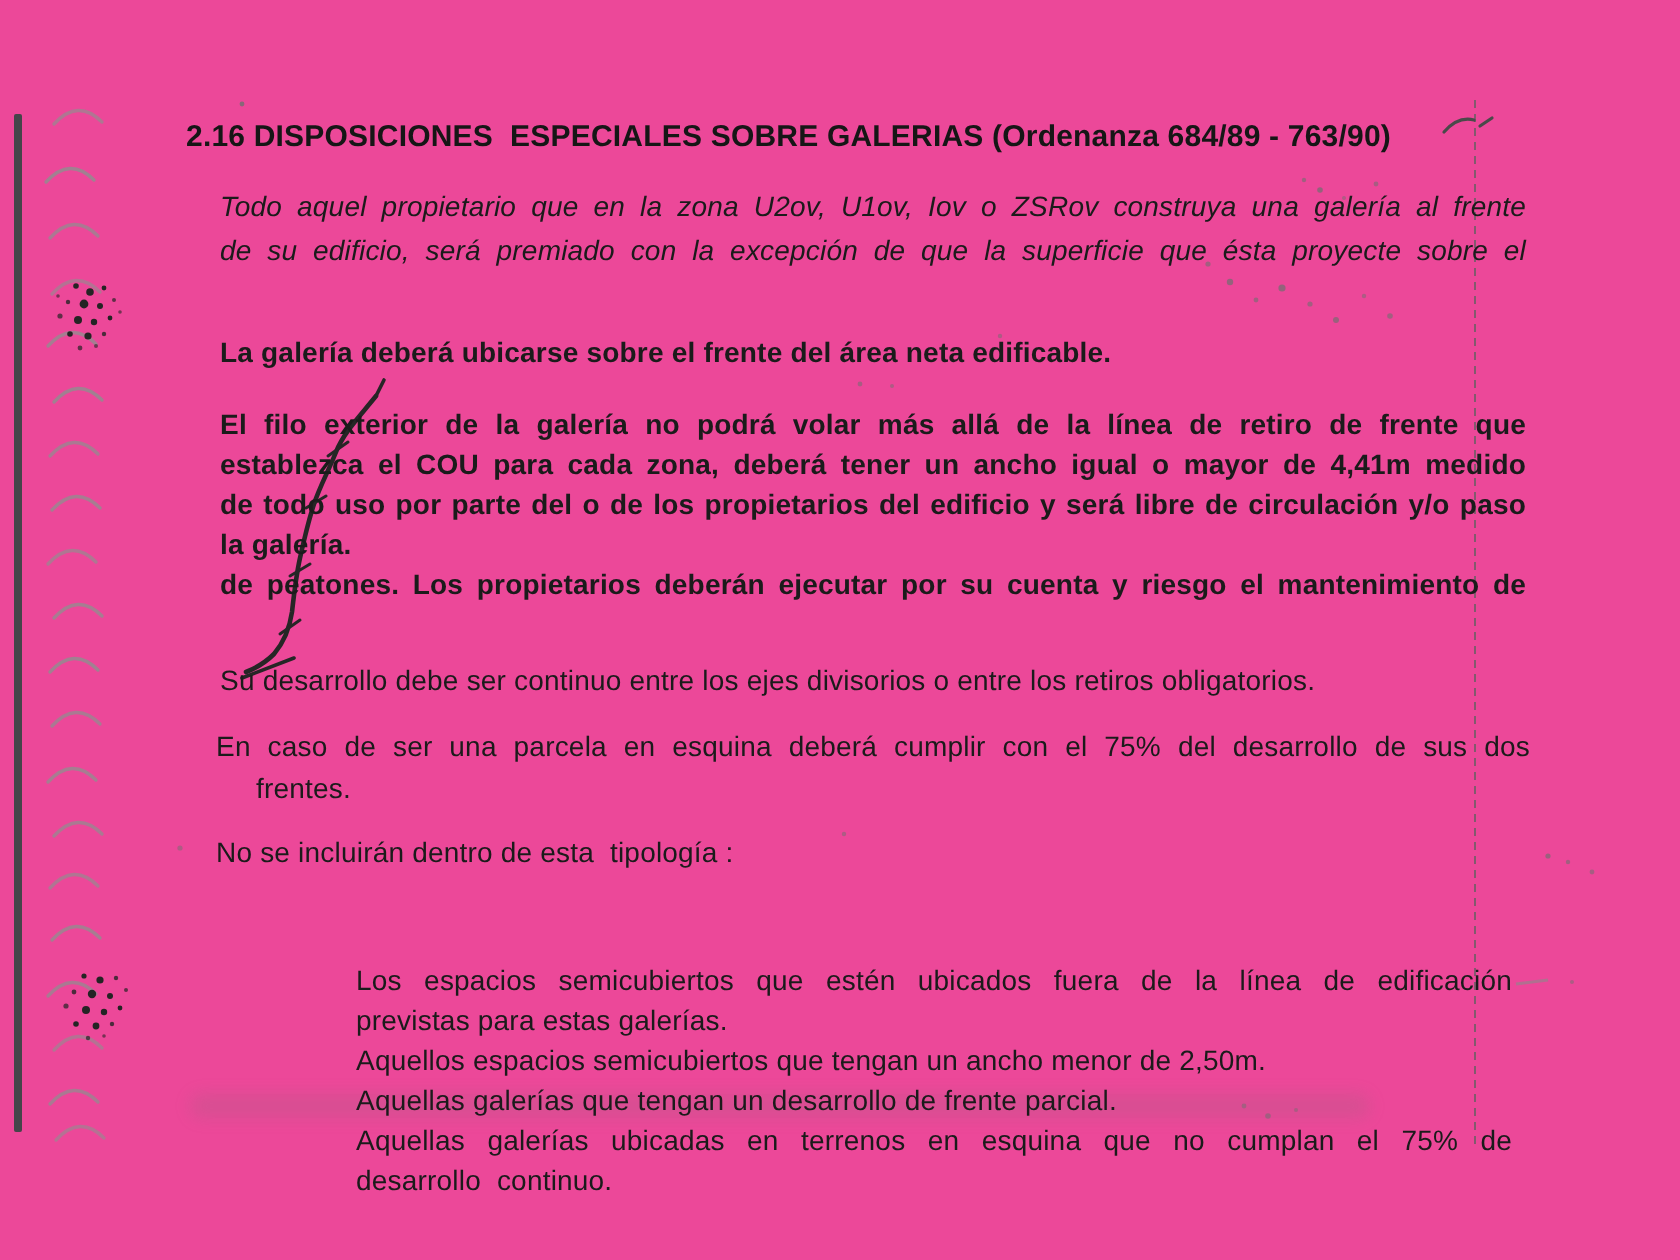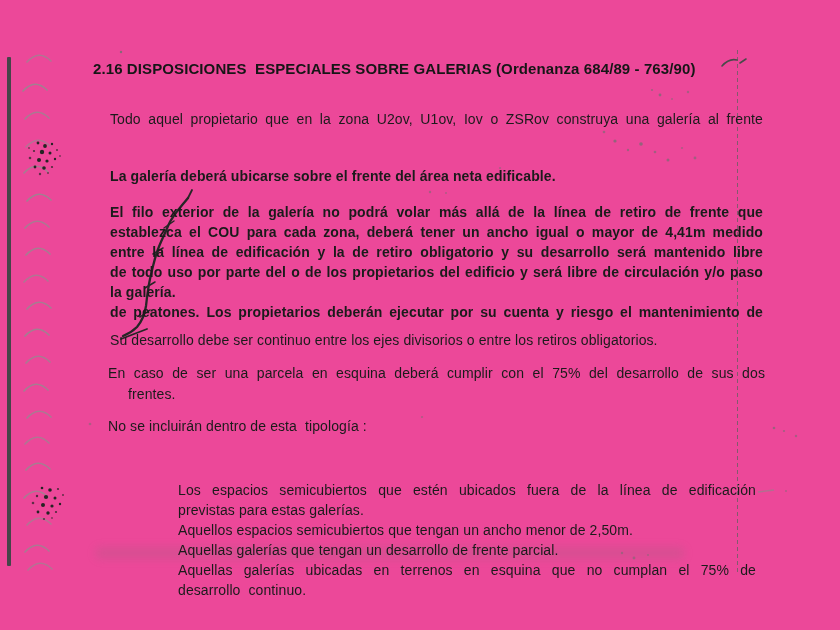--- a/index.html
+++ b/index.html
@@ -21,21 +21,21 @@
   }
   svg.overlay{position:absolute;left:0;top:0;width:840px;height:630px;pointer-events:none;}
   .heading{
     position:absolute;left:93px;top:60px;margin:0;
     font-size:15px;font-weight:bold;letter-spacing:.1px;white-space:pre;color:#161616;
   }
   .para{position:absolute;font-size:14px;line-height:20px;letter-spacing:.1px;color:#1b1b1b;}
   .ln{min-height:20px;}
   .j{text-align:justify;text-align-last:justify;}
   .l{white-space:pre;}
-  .p-intro{left:110px;top:108px;width:653px;line-height:22px;}
+  .p-intro{left:110px;top:92px;width:653px;line-height:22px;font-style:italic;}
   .p-intro .ln{min-height:22px;}
   .p-ubic{left:110px;top:166px;width:653px;font-weight:bold;}
   .p-filo{left:110px;top:202px;width:653px;font-weight:bold;}
   .p-des{left:110px;top:330px;width:660px;}
   .p-esq{left:108px;top:363px;width:657px;line-height:21px;}
   .p-esq .ln2{padding-left:20px;}
   .p-tipt{left:108px;top:416px;width:640px;}
   .p-tip{left:178px;top:437px;width:578px;margin-top:43px;}
 </style>
 </head>
@@ -157,30 +157,30 @@
       <circle cx="622" cy="553" r="1.2" opacity=".5"></circle>
         <circle cx="634" cy="558" r="1.4" opacity=".55"></circle>
       <circle cx="648" cy="555" r="1" opacity=".45"></circle>
     </g>
   </svg>
 
   <h1 class="heading">2.16 DISPOSICIONES  ESPECIALES SOBRE GALERIAS (Ordenanza 684/89 - 763/90)</h1>
 
   <div class="para p-intro">
     <div class="ln j">Todo aquel propietario que en la zona U2ov, U1ov, Iov  o ZSRov  construya una galería  al frente</div>
+    <div class="ln j">de su edificio, será premiado con la excepción de que la superficie que ésta proyecte sobre el</div>
   </div>
 
   <div class="para p-ubic">
     <div class="ln l">La galería deberá ubicarse sobre el frente del área neta edificable.</div>
   </div>
 
   <div class="para p-filo">
     <div class="ln j">El filo exterior de la galería no podrá volar más allá de la línea de retiro de frente que</div>
     <div class="ln j">establezca  el COU para cada zona, deberá tener  un ancho igual o mayor de 4,41m medido</div>
-    <div class="ln j">entre la línea   de   edificación y la de retiro obligatorio y su desarrollo será mantenido libre</div>
     <div class="ln j">de todo uso por parte del o de los propietarios del edificio y será libre de circulación y/o paso</div>
     <div class="ln l">la galería.</div>
     <div class="ln j">de peatones. Los propietarios deberán ejecutar por su cuenta y riesgo el mantenimiento de</div>
   </div>
 
   <div class="para p-des">
     <div class="ln l">Su desarrollo debe ser continuo entre los ejes divisorios o entre los retiros obligatorios.</div>
   </div>
 
   <div class="para p-esq">

